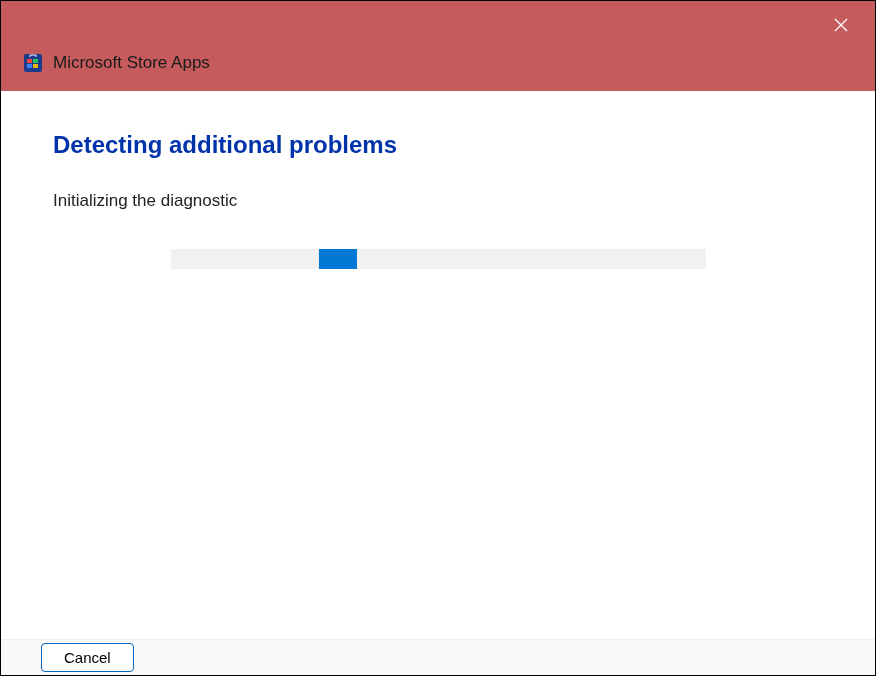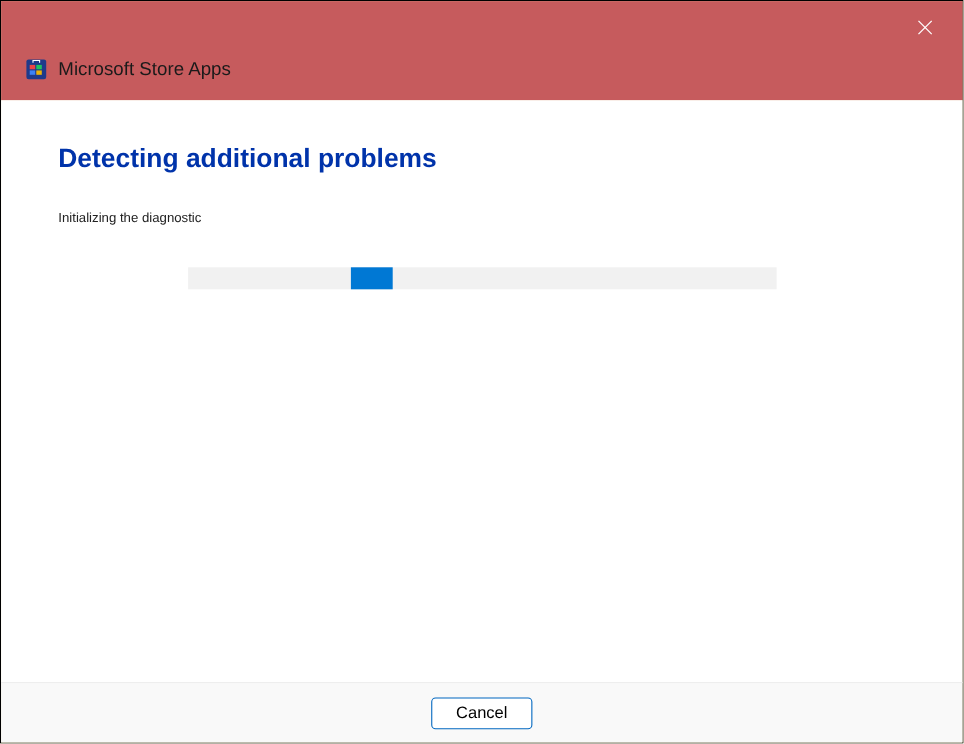--- a/index.html
+++ b/index.html
@@ -70,46 +70,46 @@
       background: #ffffff;
     }
     .heading {
       color: #0033aa;
       font-size: 24px;
       font-weight: 700;
       margin-bottom: 32px;
     }
     .status-text {
       color: #222;
-      font-size: 12px;
+      font-size: 17px;
       margin-bottom: 38px;
     }
     .progress-container {
       margin: 0 auto;
       width: 535px;
       height: 20px;
       background: #f1f1f1;
       position: relative;
     }
     .progress-indicator {
       position: absolute;
       top: 0;
       left: 148px;
       width: 38px;
       height: 20px;
       background: #0078d4;
     }
     .footer {
-      height: 55px;
+      height: 36px;
       background: #f9f9f9;
       border-top: 1px solid #eee;
       display: flex;
       align-items: center;
-      justify-content: center;
-      padding: 0 14px;
+      justify-content: flex-start;
+      padding: 0 40px;
     }
     .cancel-btn {
       background: #ffffff;
       border: 1px solid #0067c0;
       border-radius: 4px;
       padding: 5px 22px;
       font-size: 15px;
       color: #000;
       cursor: pointer;
       font-family: inherit;

